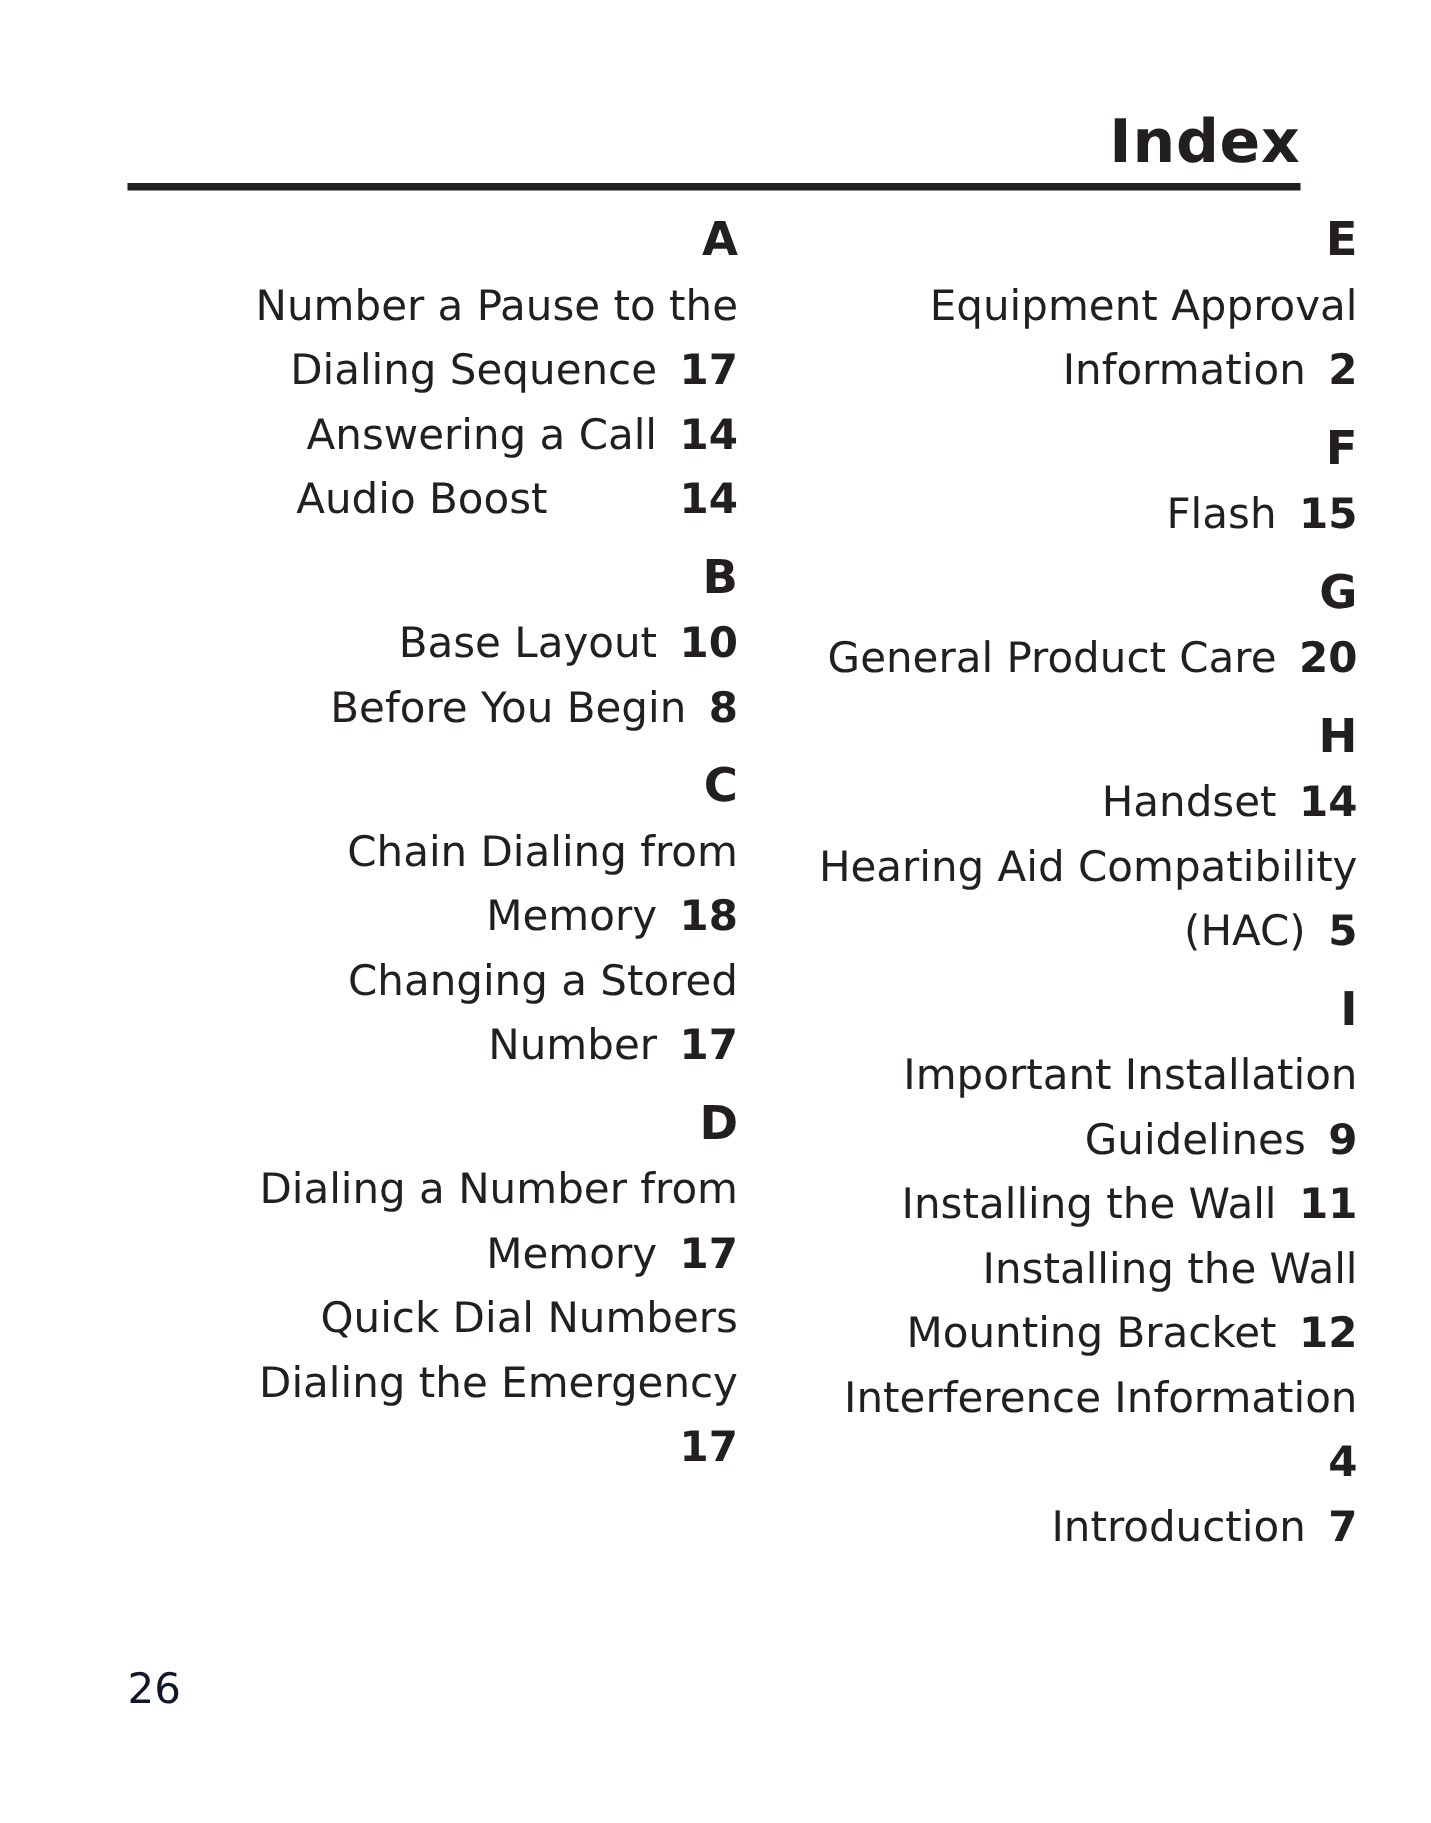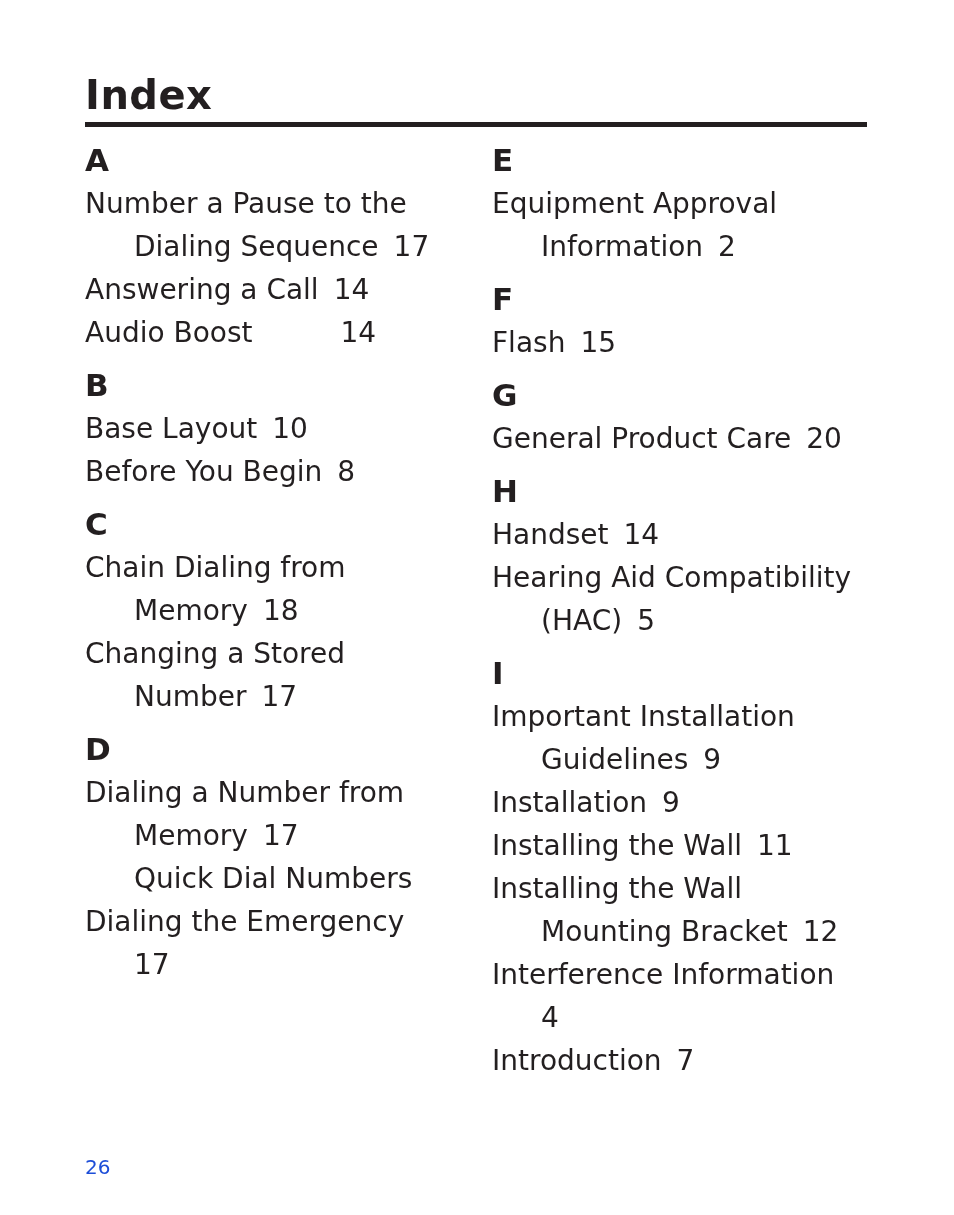--- a/index.html
+++ b/index.html
@@ -1,21 +1,21 @@
 <!DOCTYPE html>
 <html><head>
 <meta charset="utf-8">
 <style>
   html,body{margin:0;padding:0;}
   body{
     width:954px;height:1215px;background:#ffffff;
     font-family:"DejaVu Sans","Liberation Sans",sans-serif;
     color:#231f20;overflow:hidden;
   }
-  .page{position:relative;width:954px;height:1215px;background:#ffffff;}
+  .page{position:relative;width:954px;height:1215px;background:#ffffff;text-align:right;}
 
   .header{position:absolute;left:85px;top:72px;width:782px;}
   .title{
     font-size:40px;font-weight:bold;line-height:46px;margin:0;
     letter-spacing:0.5px;color:#231f20;
   }
   .rule{height:5px;background:#231f20;margin-top:4px;}
 
   .columns{position:absolute;left:85px;top:139px;width:820px;display:flex;}
   .col-left{width:407px;flex:0 0 407px;}
@@ -26,27 +26,27 @@
     font-size:31px;font-weight:bold;line-height:43px;margin:10px 0 0 0;
     color:#231f20;
   }
   .col > section:first-child .letter{margin-top:0;}
   .entry{margin:0;padding:0;}
   .line{
     font-size:28px;line-height:43px;margin:0;padding:0;
     white-space:nowrap;color:#231f20;
   }
   .indent{padding-left:49px;}
-  .pg{margin-left:15px;}
+  .pg{margin-left:15px;font-weight:bold;}
   .pg-wide{margin-left:88px;}
   .pg-only{margin-left:0;}
 
   .folio{
-    position:absolute;left:85px;top:1146px;
-    font-size:20px;line-height:43px;color:#1d4ed8;
+    position:absolute;left:85px;top:1104px;
+    font-size:28px;line-height:43px;color:#0f172a;
   }
 </style>
 </head>
 <body>
 
 <div class="page">
 
   <div class="header">
     <h1 class="title">Index</h1>
     <div class="rule"></div>
@@ -142,23 +142,20 @@
         </div>
       </section>
 
       <section>
         <h2 class="letter">I</h2>
         <div class="entry">
           <p class="line"><span>Important Installation</span></p>
           <p class="line indent"><span>Guidelines</span><span class="pg">9</span></p>
         </div>
         <div class="entry">
-          <p class="line"><span>Installation</span><span class="pg">9</span></p>
-        </div>
-        <div class="entry">
           <p class="line"><span>Installing the Wall</span><span class="pg">11</span></p>
         </div>
         <div class="entry">
           <p class="line"><span>Installing the Wall</span></p>
           <p class="line indent"><span>Mounting Bracket</span><span class="pg">12</span></p>
         </div>
         <div class="entry">
           <p class="line"><span>Interference Information</span></p>
           <p class="line indent"><span class="pg pg-only">4</span></p>
         </div>

